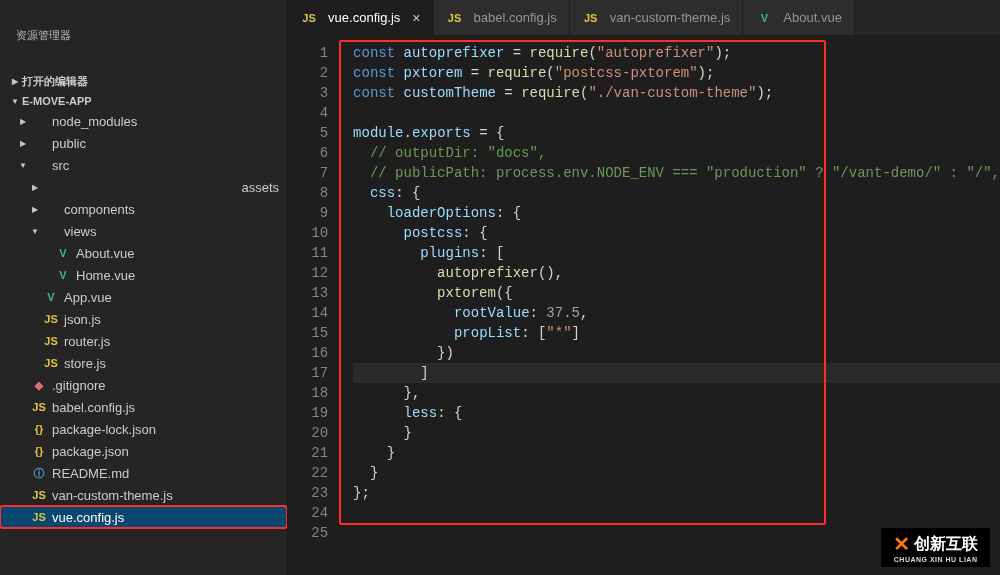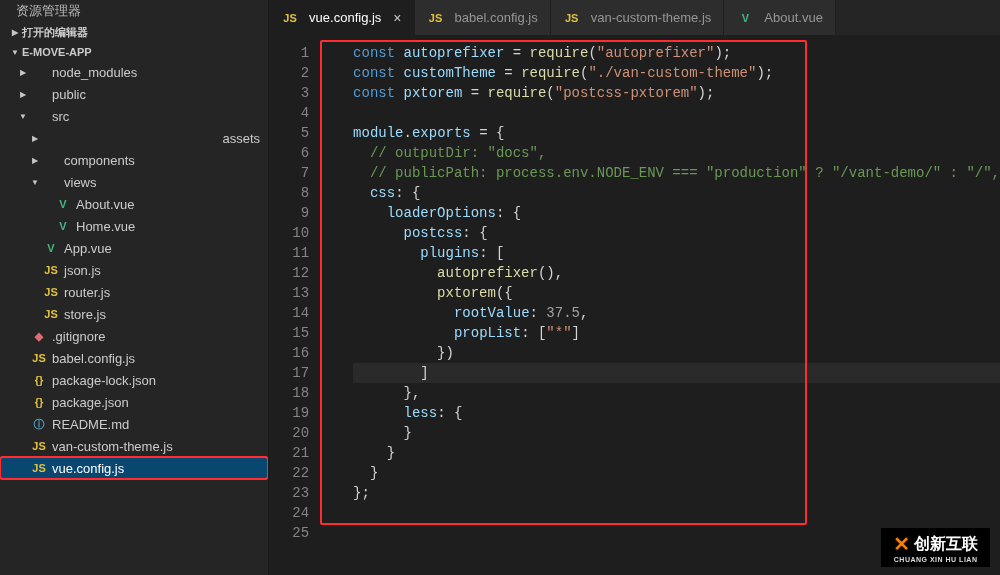--- a/index.html
+++ b/index.html
@@ -16,22 +16,22 @@
 
 
 .sidebar {
   width: 290px;
   background: #252526;
   display: flex;
   flex-direction: column;
   border-right: 1px solid #191919;
 }
 .sidebar-title {
-  padding: 2px 16px;
-  font-size: 13px;
+  padding: 28px 16px;
+  font-size: 11px;
   color: #bbbbbb;
 }
 .section-header {
   display: flex;
   align-items: center;
   padding: 3px 8px;
   font-size: 11px;
   font-weight: 700;
   color: #cccccc;
   cursor: pointer;
@@ -107,21 +107,21 @@
   text-align: right;
   padding: 8px 15px 8px 0;
   color: #858585;
   user-select: none;
 }
 .gutter div { height: 20px; }
 .code {
   padding: 8px 0 8px 10px;
   position: relative;
 }
-.code-line { height: 20px; white-space: pre; margin-left: 19px; }
+.code-line { height: 20px; white-space: pre; }
 .code-line.cursor-line { background: #2a2a2a; }
 .red-box {
   position: absolute;
   border: 2px solid #ff2d2d;
   pointer-events: none;
   border-radius: 2px;
 }
 
 .kw { color: #569cd6; }
 .var { color: #9cdcfe; }
@@ -308,22 +308,22 @@
           <div>20</div>
           <div>21</div>
           <div>22</div>
           <div>23</div>
           <div>24</div>
           <div>25</div>
         </div>
       <div class="code" id="code">
         <div class="red-box" style="left:-4px; top:5px; width:487px; height:485px;"></div>
       <div class="code-line"><span class="kw">const</span><span class="pun"> </span><span class="var">autoprefixer</span><span class="pun"> = </span><span class="fn">require</span><span class="pun">(</span><span class="str">"autoprefixer"</span><span class="pun">);</span></div>
+          <div class="code-line"><span class="kw">const</span><span class="pun"> </span><span class="var">pxtorem</span><span class="pun"> = </span><span class="fn">require</span><span class="pun">(</span><span class="str">"postcss-pxtorem"</span><span class="pun">);</span></div>
           <div class="code-line"><span class="kw">const</span><span class="pun"> </span><span class="var">customTheme</span><span class="pun"> = </span><span class="fn">require</span><span class="pun">(</span><span class="str">"./van-custom-theme"</span><span class="pun">);</span></div>
-          <div class="code-line"><span class="kw">const</span><span class="pun"> </span><span class="var">pxtorem</span><span class="pun"> = </span><span class="fn">require</span><span class="pun">(</span><span class="str">"postcss-pxtorem"</span><span class="pun">);</span></div>
           <div class="code-line"></div>
           <div class="code-line"><span class="var">module</span><span class="pun">.</span><span class="var">exports</span><span class="pun"> = {</span></div>
           <div class="code-line"><span class="cmt">  // outputDir: "docs",</span></div>
           <div class="code-line"><span class="cmt">  // publicPath: process.env.NODE_ENV === "production" ? "/vant-demo/" : "/",</span></div>
           <div class="code-line"><span class="pun">  </span><span class="prop">css</span><span class="pun">: {</span></div>
           <div class="code-line"><span class="pun">    </span><span class="prop">loaderOptions</span><span class="pun">: {</span></div>
           <div class="code-line"><span class="pun">      </span><span class="prop">postcss</span><span class="pun">: {</span></div>
           <div class="code-line"><span class="pun">        </span><span class="prop">plugins</span><span class="pun">: [</span></div>
           <div class="code-line"><span class="pun">          </span><span class="fn">autoprefixer</span><span class="pun">(),</span></div>
           <div class="code-line"><span class="pun">          </span><span class="fn">pxtorem</span><span class="pun">({</span></div>

